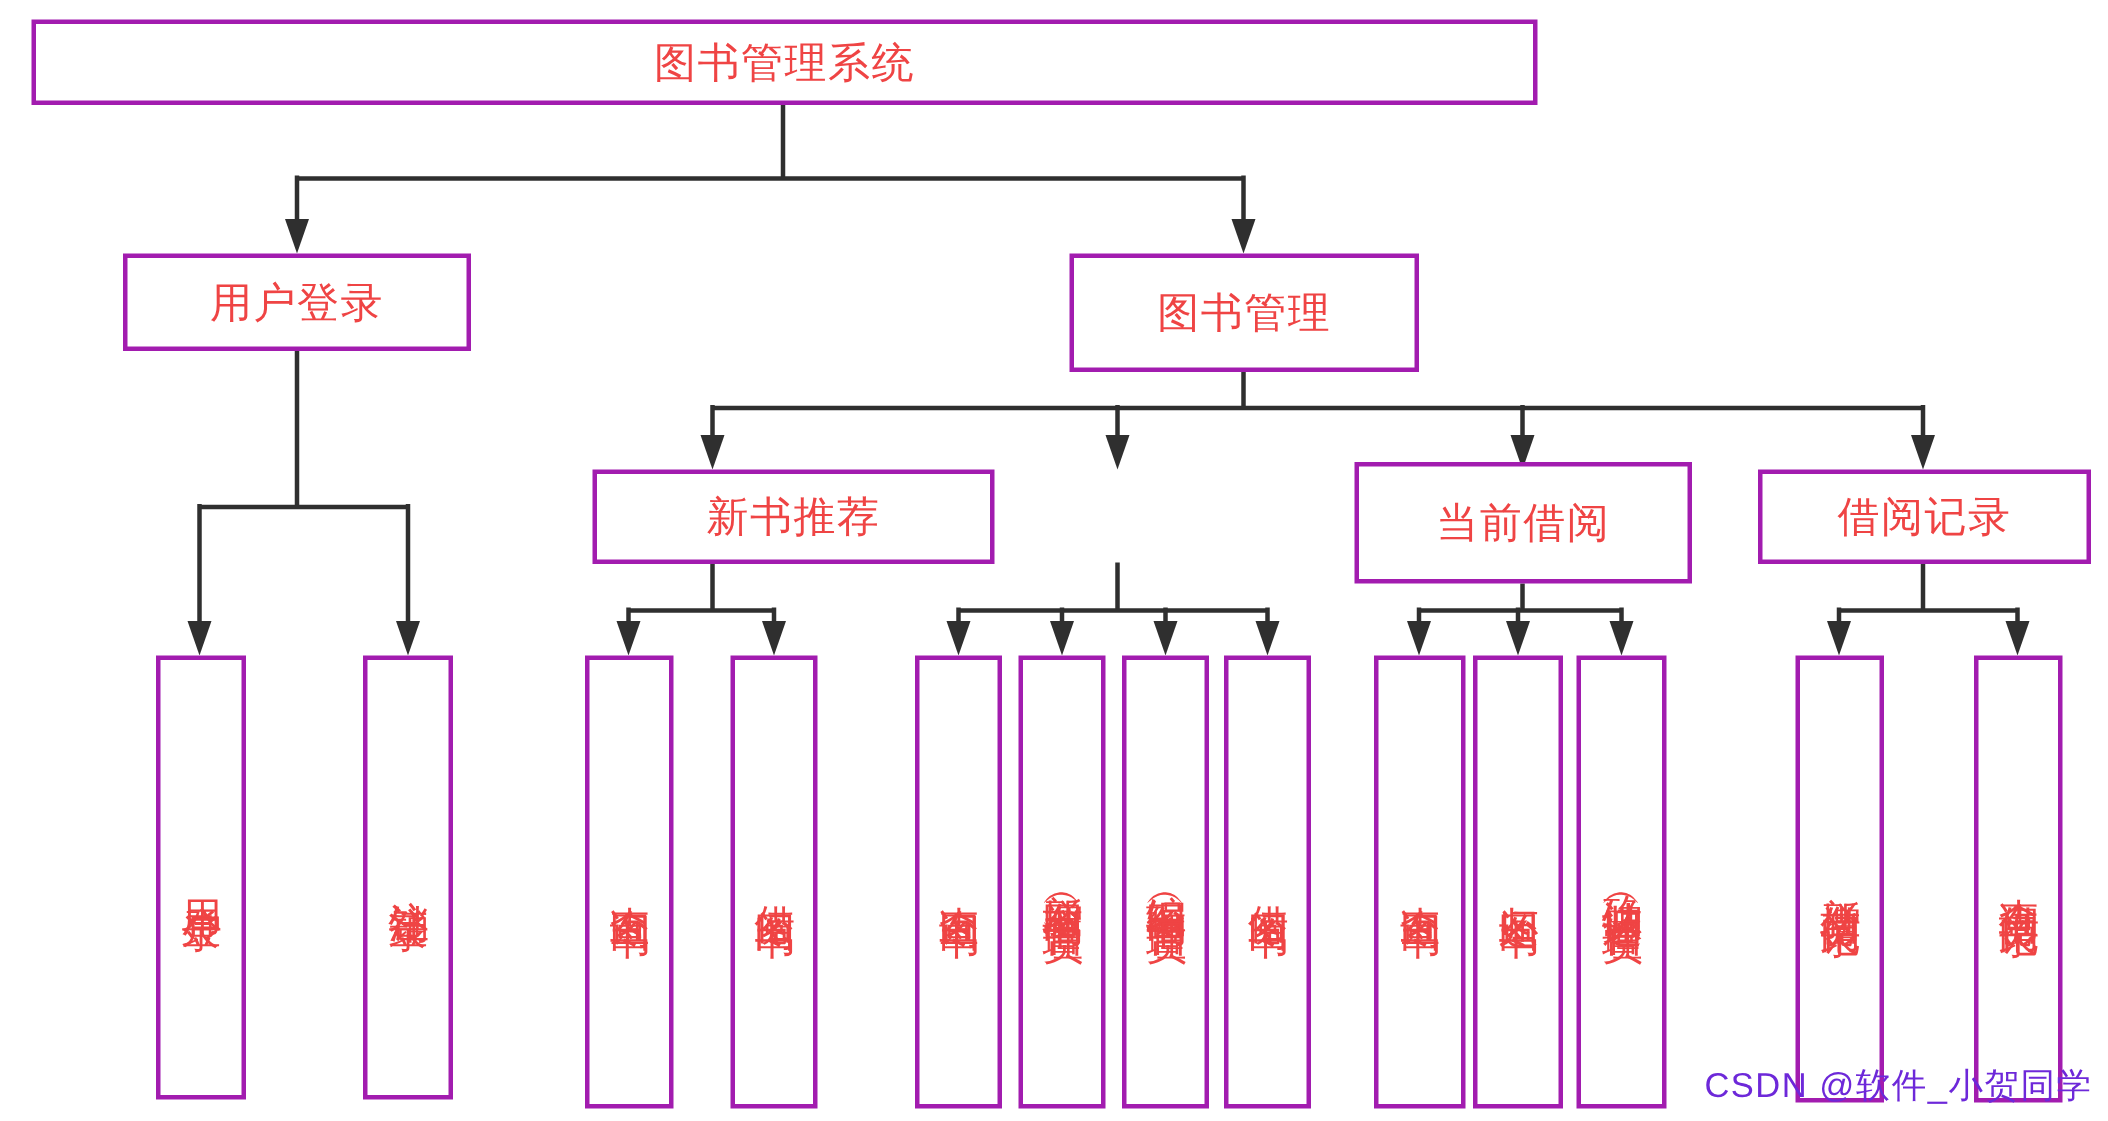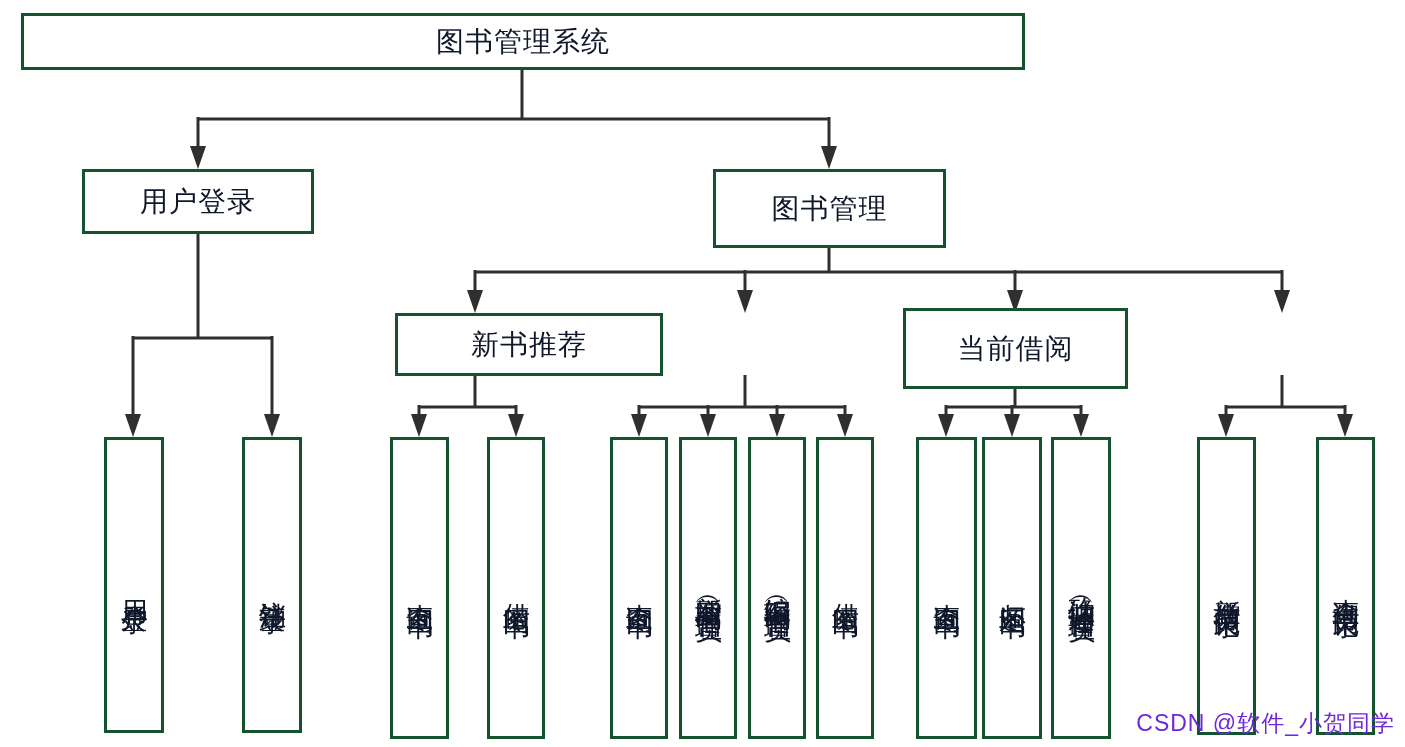--- a/index.html
+++ b/index.html
@@ -7,23 +7,23 @@
     position:relative;
     width:1405px;height:747px;
     background:#ffffff;
     font-family:"Liberation Sans","DejaVu Sans",sans-serif;
     overflow:hidden;
   }
   svg.connectors{position:absolute;left:0;top:0;pointer-events:none;}
   .node{
     position:absolute;
     box-sizing:border-box;
-    border:3px solid #14532d;
+    border:3px solid #a21caf;
     background:#ffffff;
-    color:#0f172a;
+    color:#ef4444;
     display:flex;
     align-items:center;
     justify-content:center;
     font-size:28px;
     letter-spacing:1px;
     white-space:nowrap;
     z-index:2;
     text-align:center;
   }
   .leaf{
@@ -145,20 +145,21 @@
     </g>
   </svg>
 
   <div class="node pos-root">图书管理系统</div>
 
   <div class="node pos-user-login">用户登录</div>
   <div class="node pos-book-mgmt">图书管理</div>
 
   <div class="node pos-new-book">新书推荐</div>
   <div class="node pos-current">当前借阅</div>
+  <div class="node pos-records">借阅记录</div>
 
   <div class="node leaf pos-l-user">用户登录</div>
   <div class="node leaf pos-l-logout">注销登录</div>
 
   <div class="node leaf pos-l-nbr-q">查询图书</div>
   <div class="node leaf pos-l-nbr-b">借阅图书</div>
 
   <div class="node leaf pos-l-bb-q">查询图书</div>
   <div class="node leaf pos-l-bb-a">新增图书（管理员）</div>
   <div class="node leaf pos-l-bb-e">编辑图书（管理员）</div>

